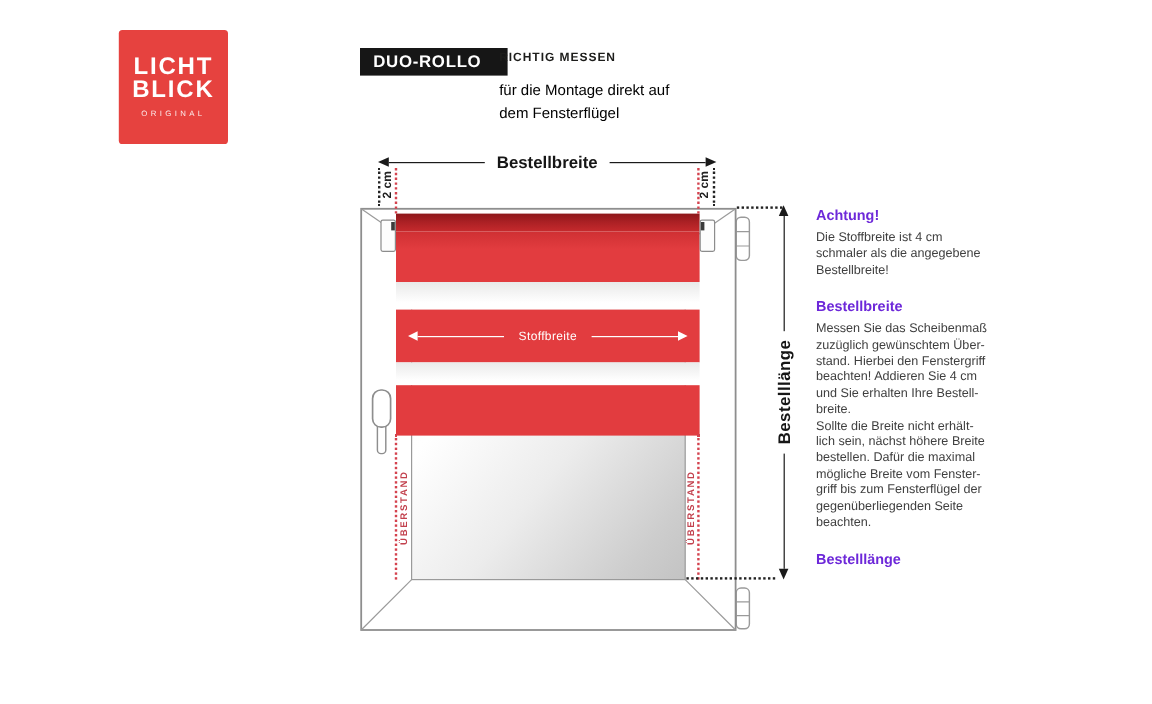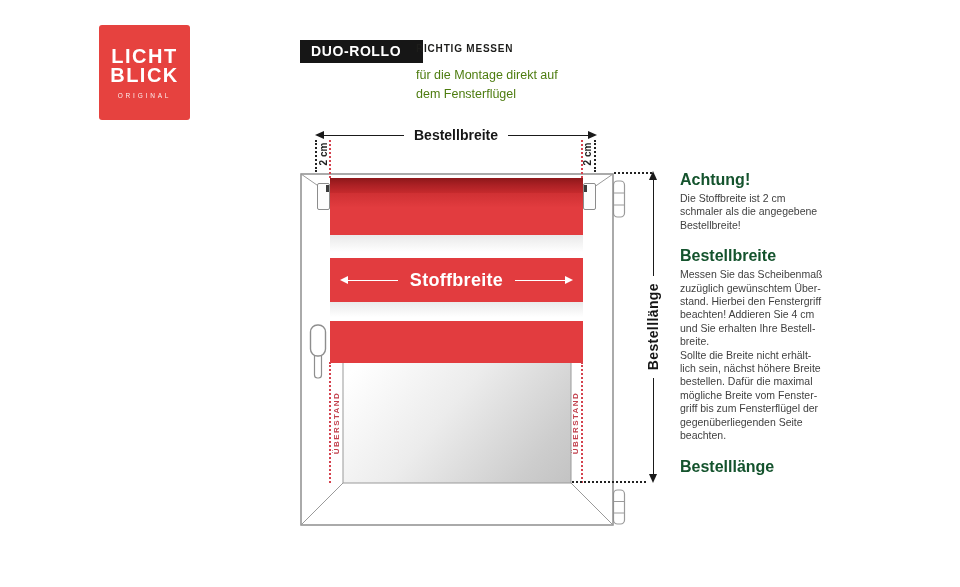--- a/index.html
+++ b/index.html
@@ -14,21 +14,21 @@
     align-items:center;justify-content:center;color:#fff;
   }
   .logo .l1,.logo .l2{font-size:20px;font-weight:bold;letter-spacing:1.5px;line-height:19px;}
   .logo .sub{font-size:6.5px;letter-spacing:2.8px;margin-top:7px;color:#fbecec;}
   
   .badge{
     position:absolute;left:300px;top:40px;background:#161616;color:#fff;
     font-size:14px;font-weight:bold;letter-spacing:.6px;padding:4px 22px 4px 11px;line-height:15px;
   }
   .title{position:absolute;left:416px;top:43px;font-size:10px;font-weight:bold;letter-spacing:.8px;color:#1d1d1b;}
-  .subtitle{position:absolute;left:416px;top:66px;font-size:12.5px;line-height:18.5px;color:#4d7c0f;white-space:pre-line;}
+  .subtitle{position:absolute;left:416px;top:66px;font-size:12.5px;line-height:18.5px;color:#000000;white-space:pre-line;}
   
   .winsvg{position:absolute;left:299px;top:172px;}
   
   .tube{position:absolute;left:330px;top:178px;width:253px;height:15px;
     background:linear-gradient(180deg,#8d171a 0%,#aa2024 45%,#c62a2d 100%);}
   .cap{position:absolute;top:183px;width:13px;height:27px;background:#fdfdfd;
     border:1.5px solid #8c8c8c;border-radius:2px;box-sizing:border-box;}
   .cap.left{left:317px;}
   .cap.right{left:583px;}
   .cap .notch{position:absolute;top:1px;width:3px;height:7px;background:#3b3b3b;}
@@ -44,21 +44,21 @@
   
   .bb-arrow{position:absolute;left:315px;top:127px;width:282px;height:16px;display:flex;align-items:center;}
   .h-line{flex:1;height:0;border-top:1.6px solid #1a1a1a;}
   .ah-l{width:0;height:0;border-top:4.5px solid transparent;border-bottom:4.5px solid transparent;border-right:9px solid #1a1a1a;}
   .ah-r{width:0;height:0;border-top:4.5px solid transparent;border-bottom:4.5px solid transparent;border-left:9px solid #1a1a1a;}
   .bb-label{font-size:14px;font-weight:bold;padding:0 10px;color:#161616;}
   .stoff-arrow{position:absolute;left:0;top:0;right:0;bottom:0;display:flex;align-items:center;padding:0 10px;}
   .w-line{flex:1;height:0;border-top:1.5px solid #ffffff;}
   .wah-l{width:0;height:0;border-top:4px solid transparent;border-bottom:4px solid transparent;border-right:8px solid #ffffff;}
   .wah-r{width:0;height:0;border-top:4px solid transparent;border-bottom:4px solid transparent;border-left:8px solid #ffffff;}
-  .stoff-label{font-size:18px;font-weight:bold;color:#ffffff;padding:0 12px;letter-spacing:.3px;}
+  .stoff-label{font-size:10px;font-weight:normal;color:#ffffff;padding:0 12px;letter-spacing:.3px;}
   .bl-arrow{position:absolute;left:644px;top:171px;width:18px;height:312px;display:flex;flex-direction:column;align-items:center;}
   .v-line{flex:1;width:0;border-left:1.6px solid #1a1a1a;}
   .ah-u{width:0;height:0;border-left:4.5px solid transparent;border-right:4.5px solid transparent;border-bottom:9px solid #1a1a1a;}
   .ah-d{width:0;height:0;border-left:4.5px solid transparent;border-right:4.5px solid transparent;border-top:9px solid #1a1a1a;}
   .bl-label{writing-mode:vertical-rl;transform:rotate(180deg);font-size:14px;font-weight:bold;
     letter-spacing:.4px;color:#161616;padding:7px 0;}
   
   .dot-v-k{position:absolute;width:0;border-left:2px dotted #222;}
   .dvk-l{left:315px;top:140px;height:32px;}
   .dvk-r{left:594px;top:140px;height:32px;}
@@ -73,21 +73,21 @@
   .twocm{position:absolute;width:34px;height:12px;line-height:12px;text-align:center;
     font-size:10px;font-weight:bold;color:#222;transform:rotate(-90deg);}
   .twocm.left{left:307px;top:148px;}
   .twocm.right{left:571px;top:148px;}
   .ueberstand{position:absolute;width:80px;height:10px;line-height:10px;text-align:center;
     font-size:8px;font-weight:bold;letter-spacing:1.4px;color:#c2414d;transform:rotate(-90deg);}
   .ueberstand.left{left:297px;top:418px;}
   .ueberstand.right{left:536px;top:418px;}
   
   .info{position:absolute;left:680px;top:170px;width:170px;}
-  .info h3{margin:0 0 3px 0;font-size:16px;font-weight:bold;color:#14532d;line-height:19px;}
+  .info h3{margin:0 0 3px 0;font-size:12px;font-weight:bold;color:#6d28d9;line-height:19px;}
   .info .body{font-size:10.5px;line-height:13.4px;color:#3f3f3f;white-space:pre-line;margin:0 0 14px 0;}
 </style>
 </head>
 <body>
 
 <div class="canvas">
 
   <div class="logo">
     <div class="l1">LICHT</div>
     <div class="l2">BLICK</div>
@@ -182,21 +182,21 @@
   <div class="bl-arrow">
     <span class="ah-u"></span>
     <span class="v-line"></span>
     <span class="bl-label">Bestelllänge</span>
     <span class="v-line"></span>
     <span class="ah-d"></span>
   </div>
 
   <div class="info">
     <h3>Achtung!</h3>
-    <div class="body">Die Stoffbreite ist 2 cm
+    <div class="body">Die Stoffbreite ist 4 cm
 schmaler als die angegebene
 Bestellbreite!</div>
     <h3>Bestellbreite</h3>
     <div class="body">Messen Sie das Scheibenmaß
 zuzüglich gewünschtem Über-
 stand. Hierbei den Fenstergriff
 beachten! Addieren Sie 4 cm
 und Sie erhalten Ihre Bestell-
 breite.
 Sollte die Breite nicht erhält-

